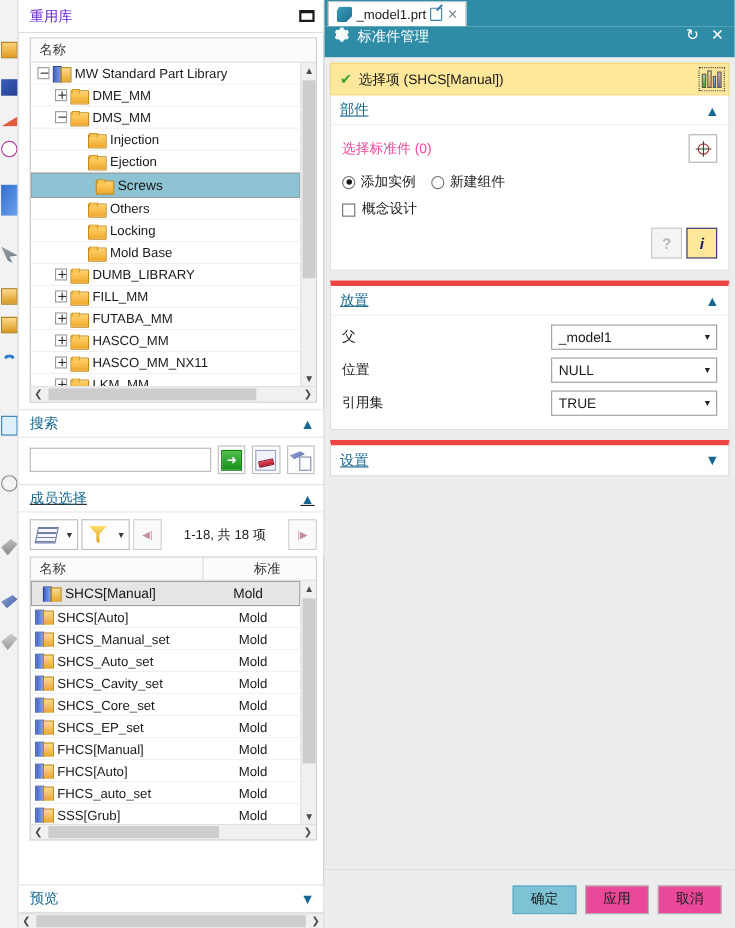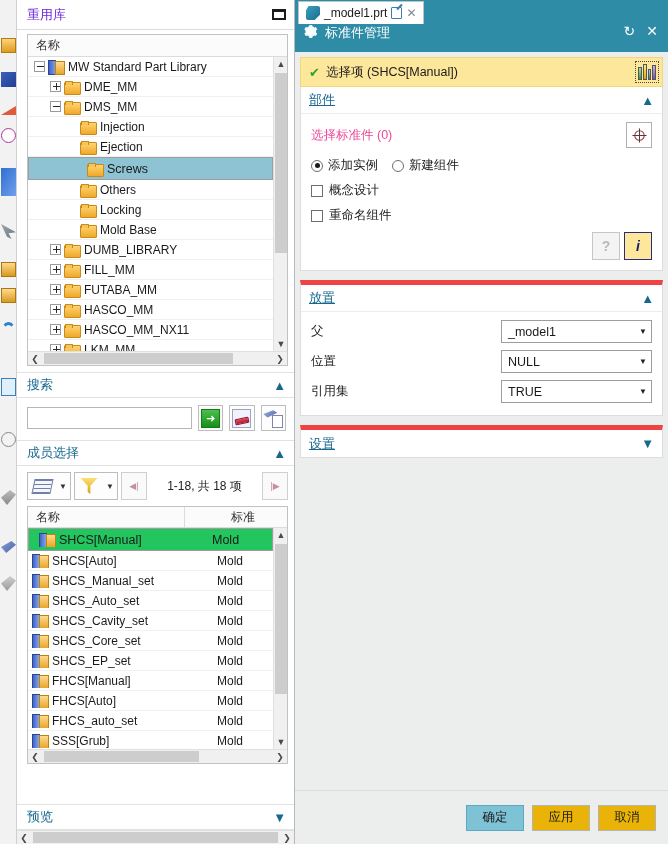--- a/index.html
+++ b/index.html
@@ -180,21 +180,21 @@
     background:#fbfbfb; font-size:12px; color:#333;
   }
   .mhead .c1{ flex:1; padding-left:8px; display:flex; align-items:center; border-right:1px solid #dcdcdc;}
   .mhead .c2{ width:62px; padding-left:6px; display:flex; align-items:center;margin-left:40px;}
   #member-body{ position:relative; flex:1; overflow:hidden; }
   #member-rows{ position:absolute; inset:0 14px 0 0; }
   .mrow{
     height:20px; display:flex; align-items:center; font-size:12px;
     border-bottom:1px solid #eef2f4; cursor:default;
   }
-  .mrow.sel{ background:#22c55e; }
+  .mrow.sel{ background:#e5e5e5; }
   .mrow .c1{ flex:1; display:flex; align-items:center; padding-left:4px; overflow:hidden; }
   .mrow .c2{ width:62px; padding-left:6px; overflow:hidden; white-space:nowrap; }
   .prticon{
     width:15px; height:14px; margin-right:5px; flex:0 0 15px; position:relative;
   }
   .prticon::before{
     content:""; position:absolute; left:0; top:0; width:6px; height:13px;
     background:linear-gradient(90deg,#3f63c8,#8aa3e8); border:1px solid #2a4594;
   }
   .prticon::after{
@@ -308,21 +308,21 @@
     font-size:12.5px; cursor:pointer;
   }
   .sel .v{ flex:1; }
   .sel .ar{ font-size:8px; color:#222; }
 
   #dlg-foot{
     flex:0 0 54px; display:flex; align-items:center; justify-content:flex-end;
     gap:8px; padding:0 12px; background:#eceded; border-top:1px solid #dcdcdc;
   }
   .fbtn{
-    min-width:58px; height:26px; border:1px solid #b3b3b3; background:#eab308;
+    min-width:58px; height:26px; border:1px solid #b3b3b3; background:#ec4899;
     font-family:inherit; font-size:12.5px; color:#1a1a1a; cursor:pointer;
   }
   .fbtn.primary{ background:#7ec2d6; border:1px solid #5ba8c0; }
 </style>
 </head>
 <body>
 
 <div id="edge-strip">
   <div class="eicon" style="top:38px;background:linear-gradient(#ffd27a,#e09b1f);border:1px solid #b07c12;"></div>
   <div class="eicon" style="top:72px;background:linear-gradient(135deg,#3a5fc0,#24408f);"></div>
@@ -470,21 +470,21 @@
       </span>
     </div>
     <div class="tbtn">
       <span style="position:relative;width:20px;height:19px;display:block;">
         <span style="position:absolute;right:0;bottom:0;width:11px;height:13px;background:#fff;border:1px solid #7f86a8;display:block;"></span>
         <span style="position:absolute;left:0;top:1px;width:14px;height:8px;background:linear-gradient(135deg,#9fb1e0,#5566a8);clip-path:polygon(0 55%,70% 10%,100% 40%,30% 100%);display:block;"></span>
       </span>
     </div>
   </div>
 
-  <div class="sec-head" style="border-top:1px solid #e2e2e2;">
+  <div class="sec-head" style="border-top:1px solid #e2e2e2;text-decoration:underline;">
     <span class="lbl">成员选择</span>
     <span class="chev">▲</span>
   </div>
 
   <div id="member-toolbar">
     <div class="split-btn">
       <span class="ic">
         <span style="width:19px;height:15px;background:repeating-linear-gradient(0deg,#6f7fa8 0 1px,#f4f6fb 1px 4px),repeating-linear-gradient(90deg,#6f7fa8 0 1px,transparent 1px 5px);border:1px solid #6f7fa8;display:block;transform:skewX(-12deg);"></span>
       </span>
       <span class="car">▼</span>
@@ -677,24 +677,20 @@
           </span>
           <span class="rad">
             <span class="dot"></span>
             <span>新建组件</span>
           </span>
         </div>
         <div class="cb">
           <span class="box"></span>
           <span>概念设计</span>
         </div>
-        <div class="cb">
-          <span class="box"></span>
-          <span>重命名组件</span>
-        </div>
         <div class="helprow">
           <span class="hbtn">?</span>
           <span class="hbtn info">i</span>
         </div>
       </div>
     </div>
 
     <div class="grp spaced">
       <div class="grp-head">
         <span class="lbl">放置</span>

